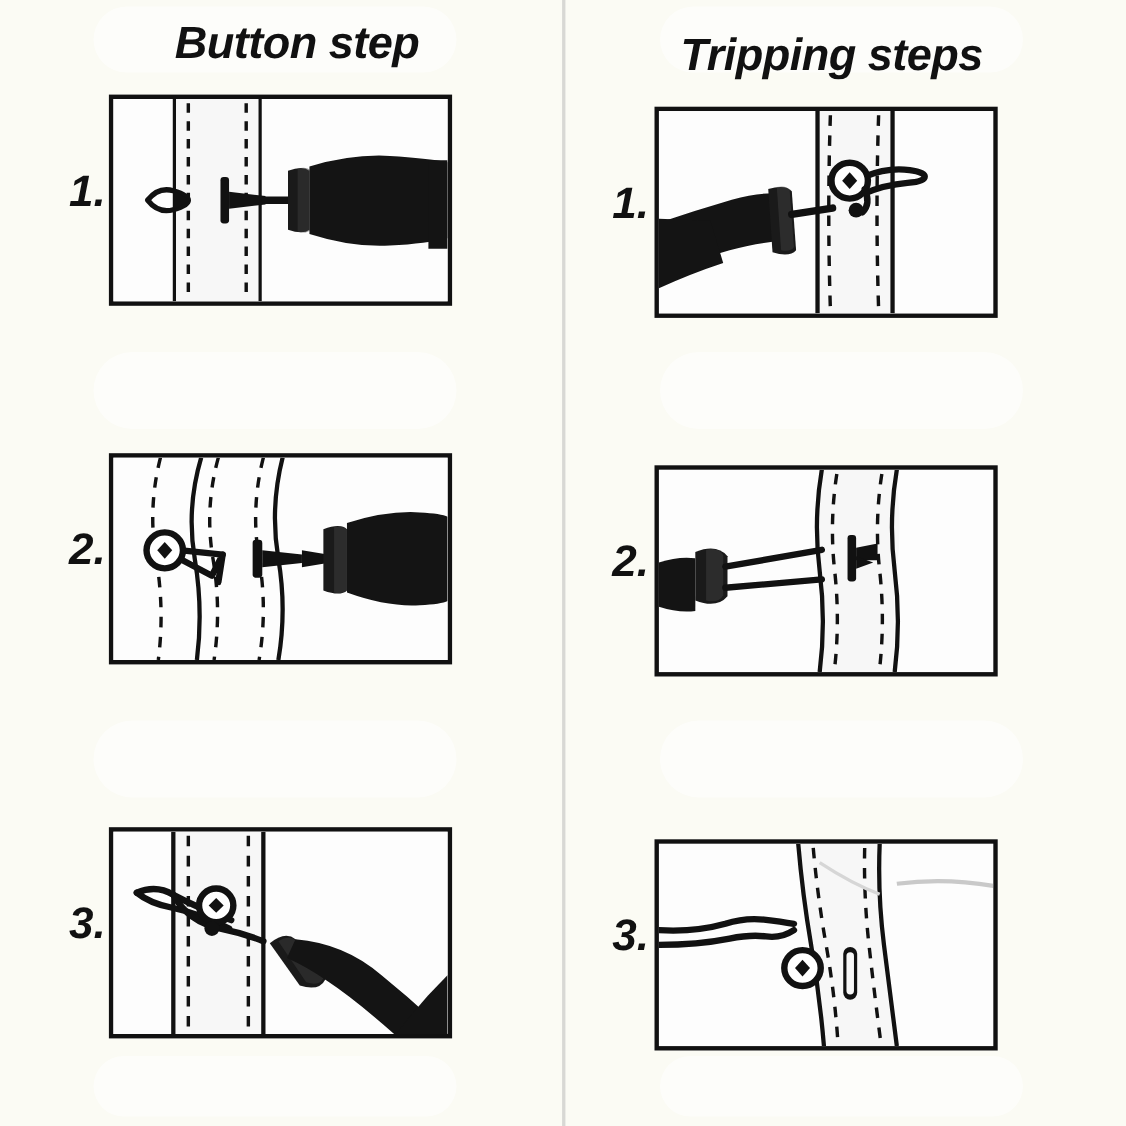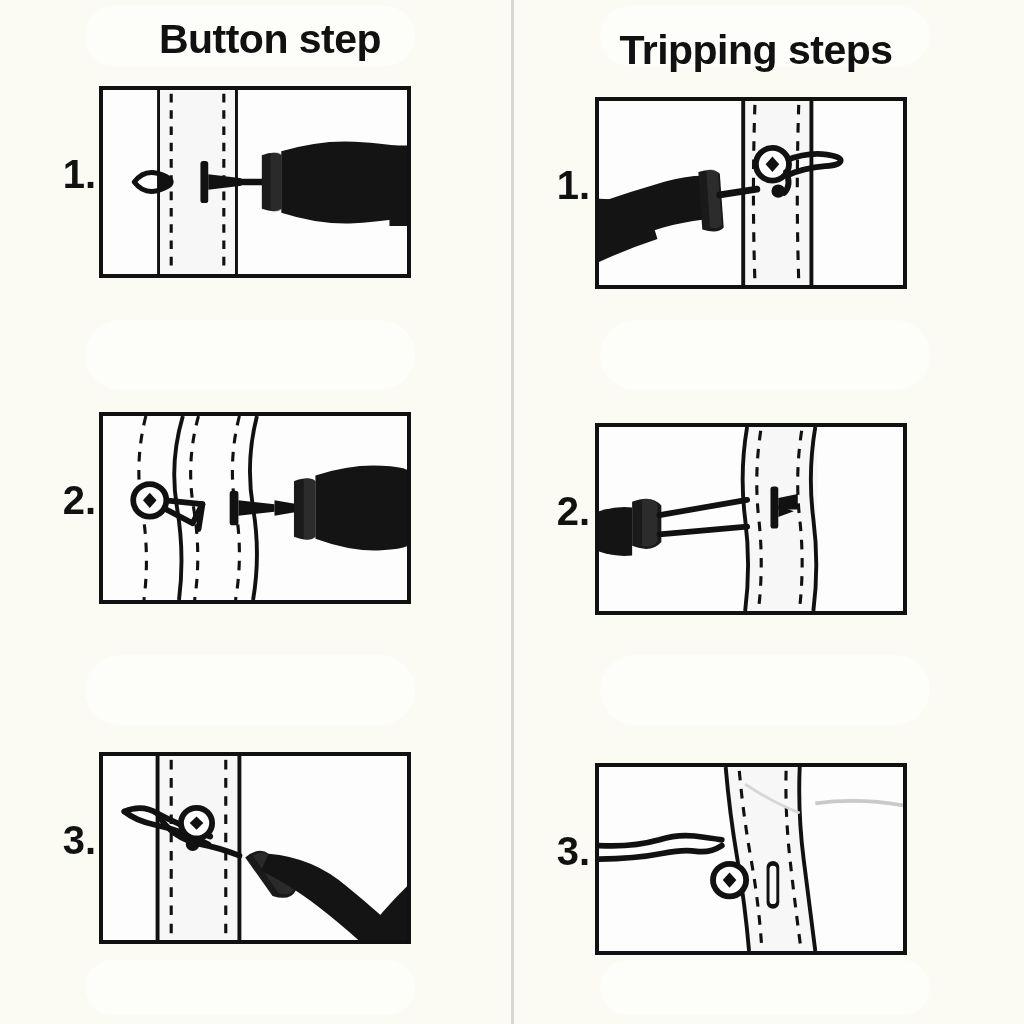--- a/index.html
+++ b/index.html
@@ -12,20 +12,21 @@
     height: 1024px;
     background: #fbfbf4;
     font-family: "Liberation Sans", sans-serif;
     overflow: hidden;
   }
   .sheet {
     position: relative;
     width: 883px;
     height: 1024px;
     background: #fbfbf4;
+    font-style: italic;
   }
   
   .wash {
     position: absolute;
     background: #ffffff;
     opacity: 0.55;
     border-radius: 40px;
     pointer-events: none;
   }
   .divider {

